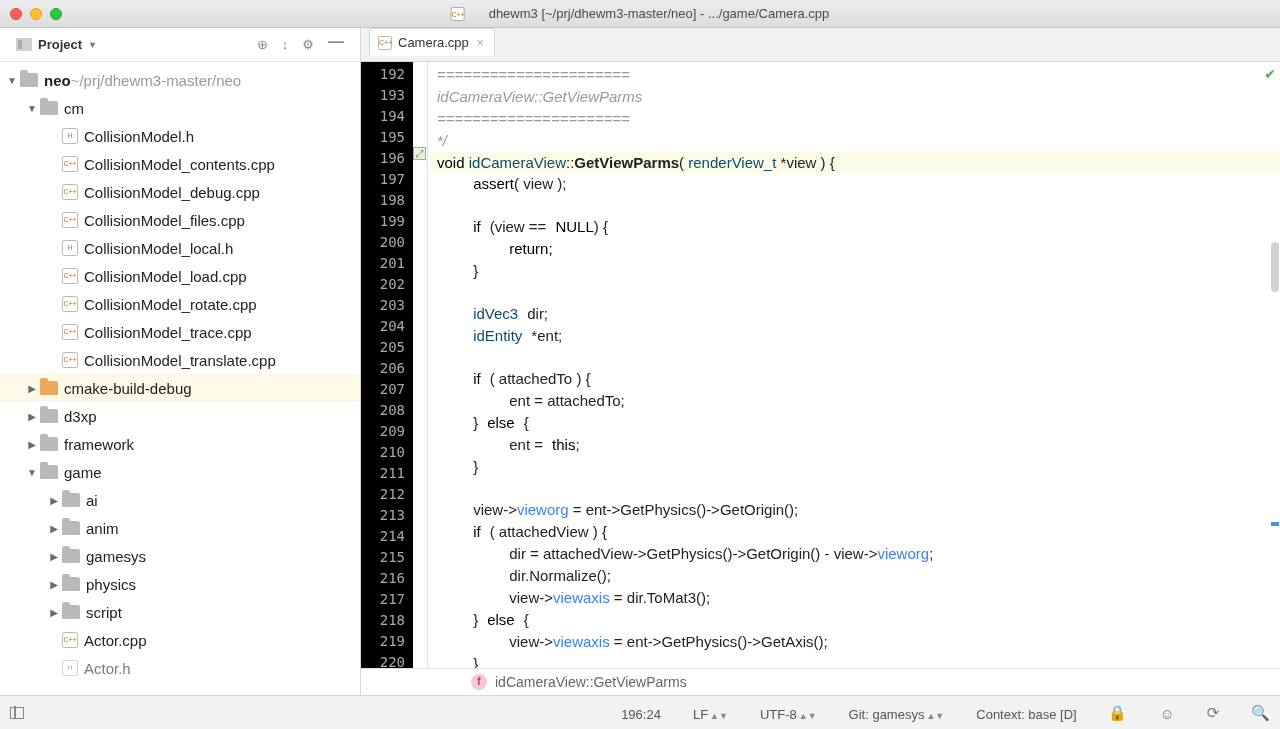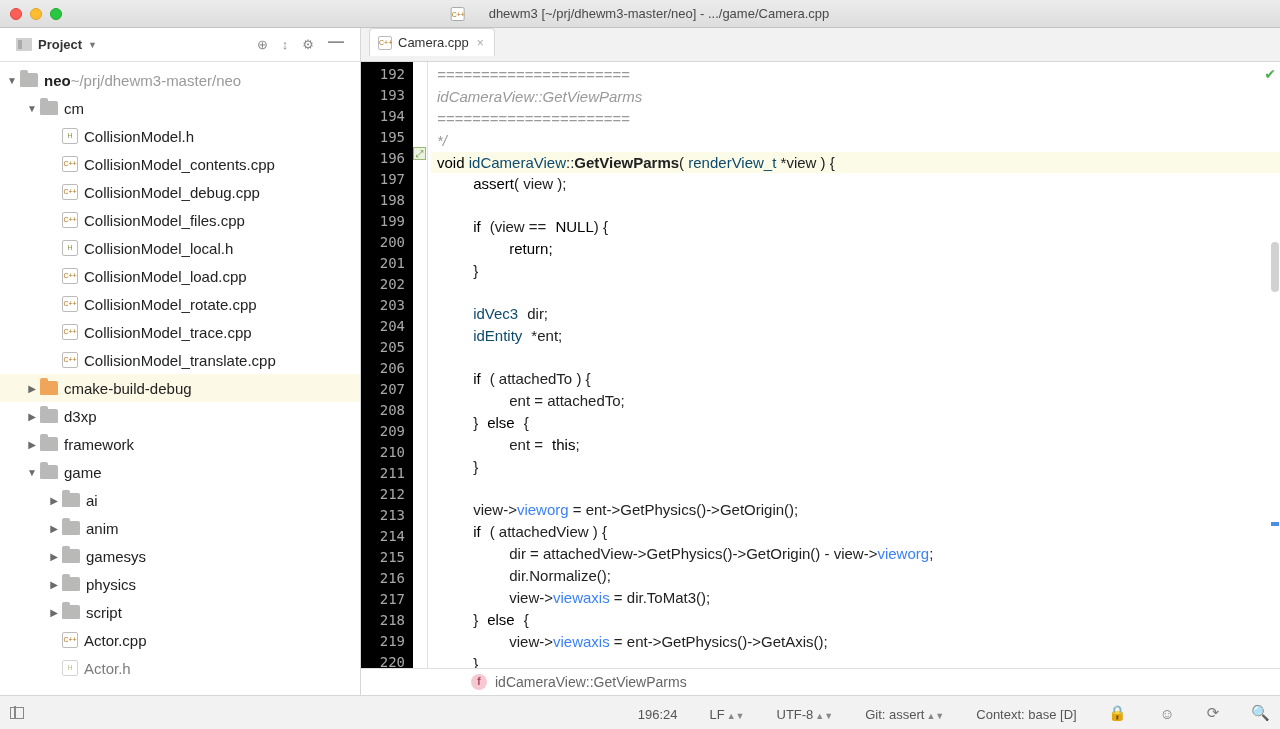--- a/index.html
+++ b/index.html
@@ -310,20 +310,20 @@
     </div>
   </div>
 </div>
 
 <div class="status">
   <span class="sq"></span>
   <div class="right">
     <span>196:24</span>
     <span><span>LF</span><span class="arr">▲▼</span></span>
     <span><span>UTF-8</span><span class="arr">▲▼</span></span>
-    <span><span>Git: assert</span><span class="arr">▲▼</span></span>
+    <span><span>Git: gamesys</span><span class="arr">▲▼</span></span>
     <span>Context: base [D]</span>
     <span class="icn">🔒</span>
     <span class="icn">☺</span>
     <span class="icn">⟳</span>
     <span class="icn">🔍</span>
   </div>
 </div>
 
 </body></html>

